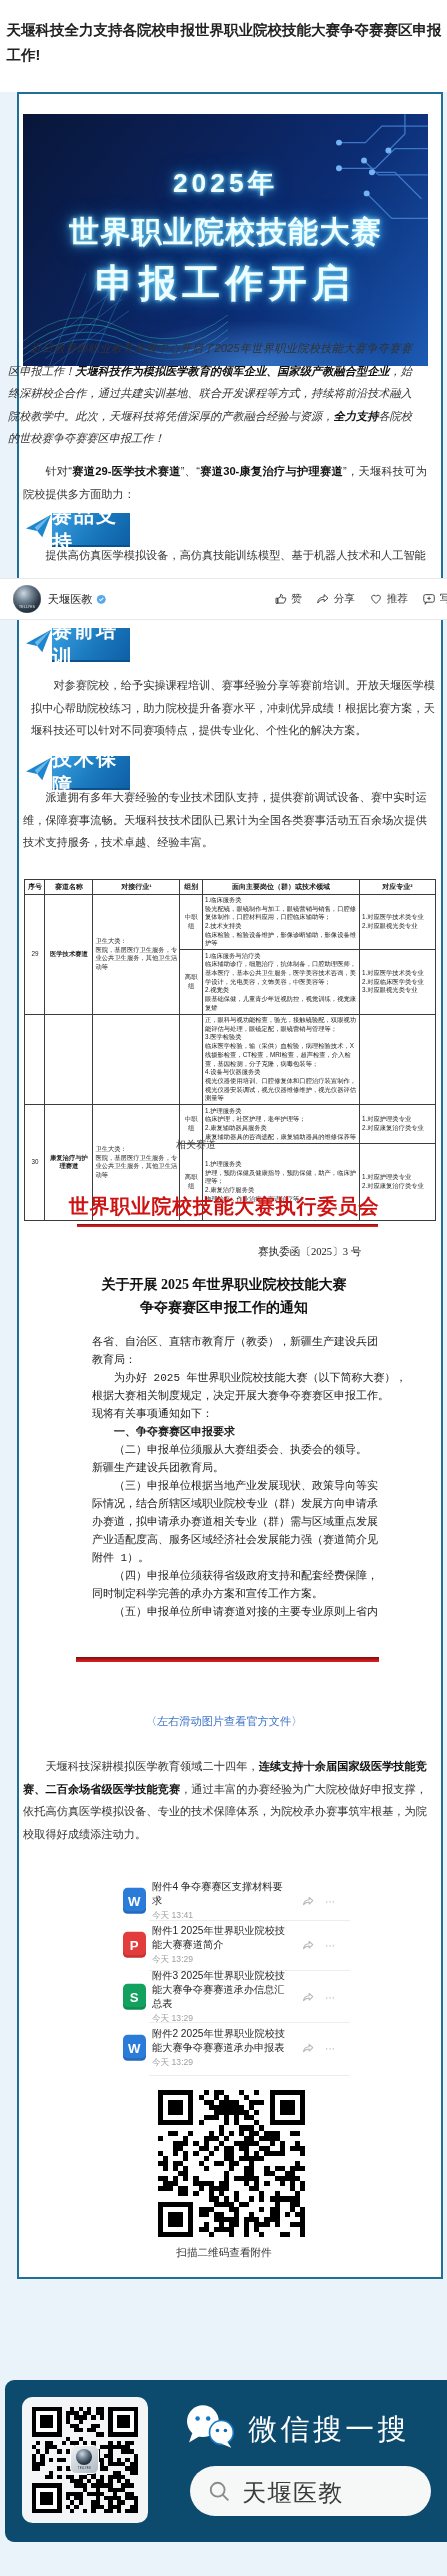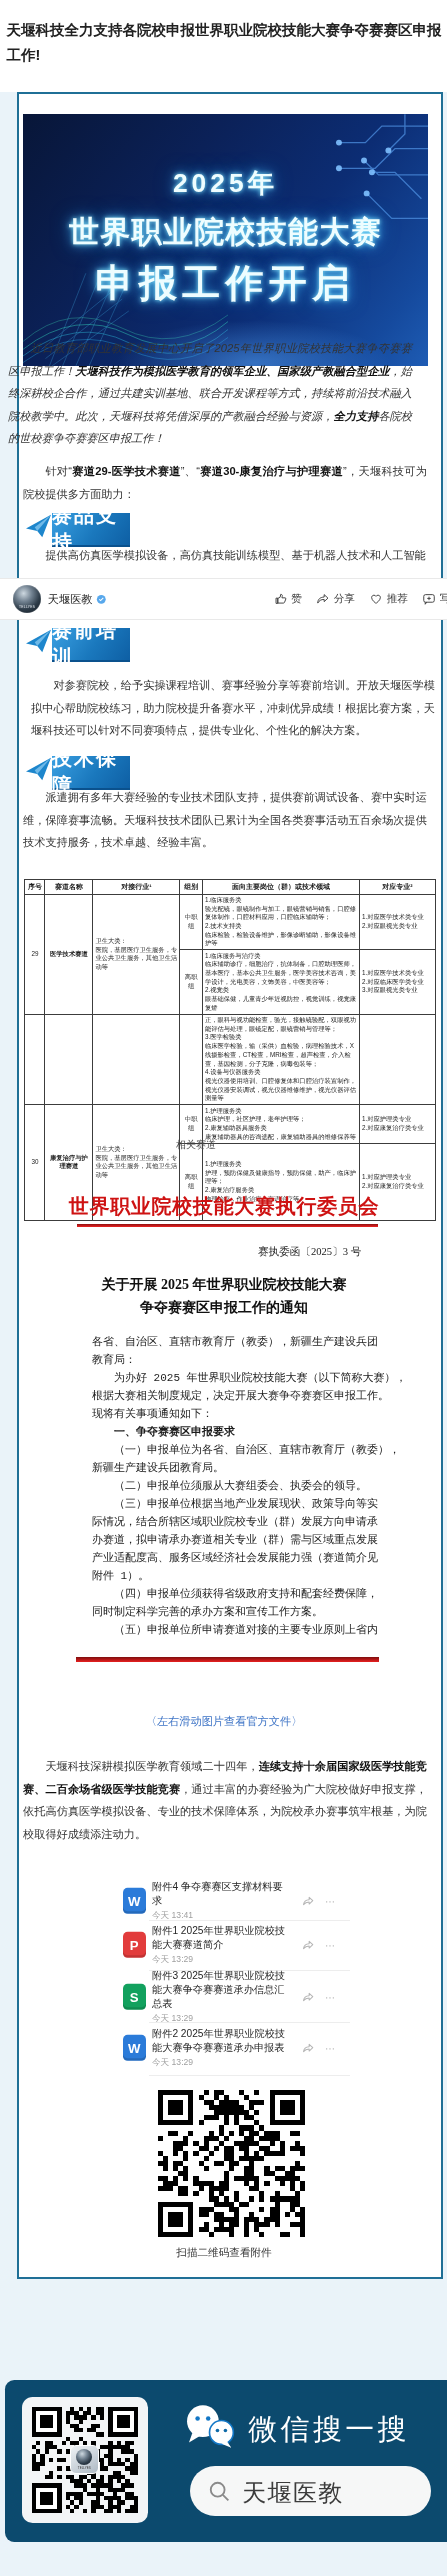--- a/index.html
+++ b/index.html
@@ -307,23 +307,22 @@
   <div class="abs doc-no">赛执委函〔2025〕3 号</div>
   <div class="abs doc-title" style="top:1276px;">关于开展 2025 年世界职业院校技能大赛</div>
   <div class="abs doc-title" style="top:1299px;">争夺赛赛区申报工作的通知</div>
   <div class="abs doc-body">
     <div>各省、自治区、直辖市教育厅（教委），新疆生产建设兵团</div>
     <div>教育局：</div>
     <div>　　为办好 2025 年世界职业院校技能大赛（以下简称大赛），</div>
     <div>根据大赛相关制度规定，决定开展大赛争夺赛赛区申报工作。</div>
     <div>现将有关事项通知如下：</div>
     <div class="bold">　　一、争夺赛赛区申报要求</div>
-    <div>　　（一）申报单位为各省、自治区、直辖市教育厅（教委），</div>
+    <div>　　（二）申报单位须服从大赛组委会、执委会的领导。</div>
     <div>新疆生产建设兵团教育局。</div>
-    <div>　　（二）申报单位须服从大赛组委会、执委会的领导。</div>
     <div>　　（三）申报单位根据当地产业发展现状、政策导向等实</div>
     <div>际情况，结合所辖区域职业院校专业（群）发展方向申请承</div>
     <div>办赛道，拟申请承办赛道相关专业（群）需与区域重点发展</div>
     <div>产业适配度高、服务区域经济社会发展能力强（赛道简介见</div>
     <div>附件 1）。</div>
     <div>　　（四）申报单位须获得省级政府支持和配套经费保障，</div>
     <div>同时制定科学完善的承办方案和宣传工作方案。</div>
     <div>　　（五）申报单位所申请赛道对接的主要专业原则上省内</div>
   </div>
   <div class="abs red-rule"></div>

